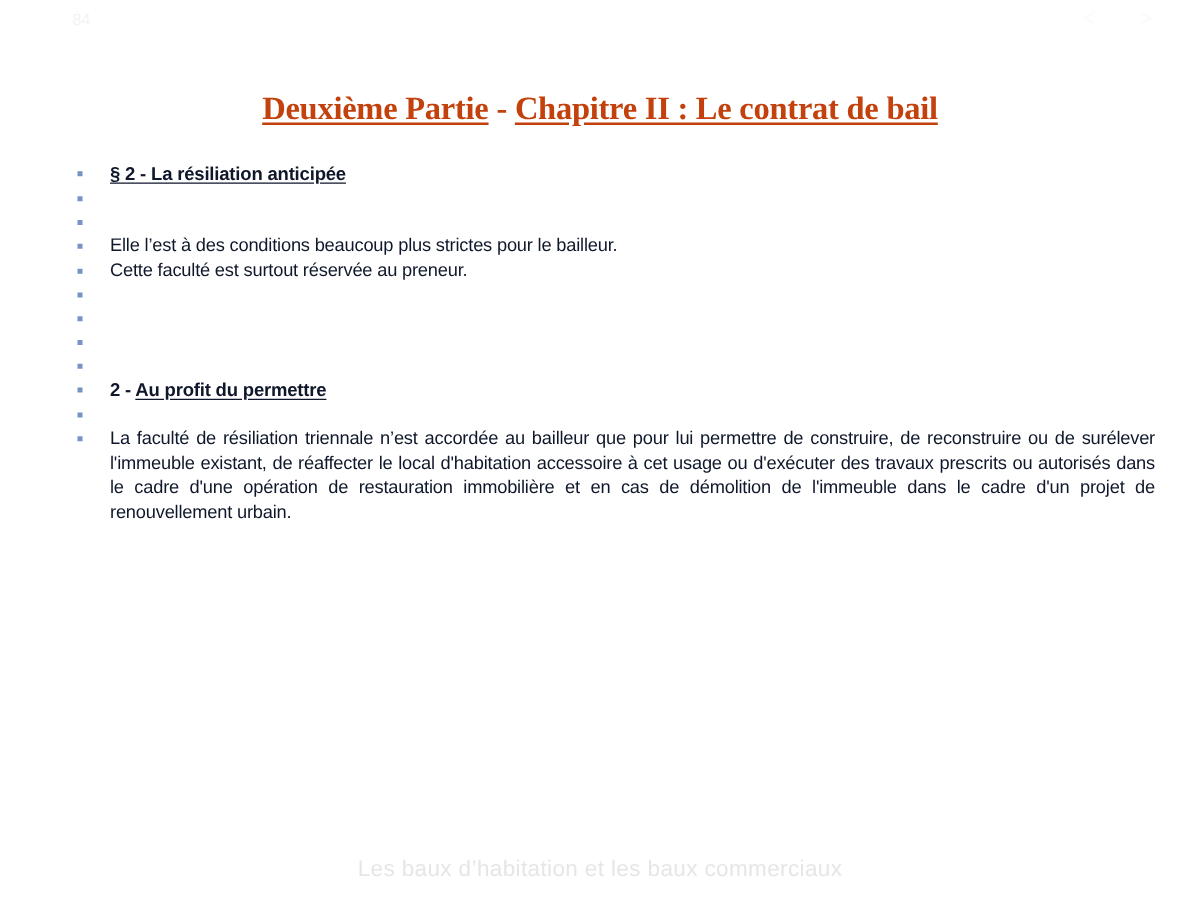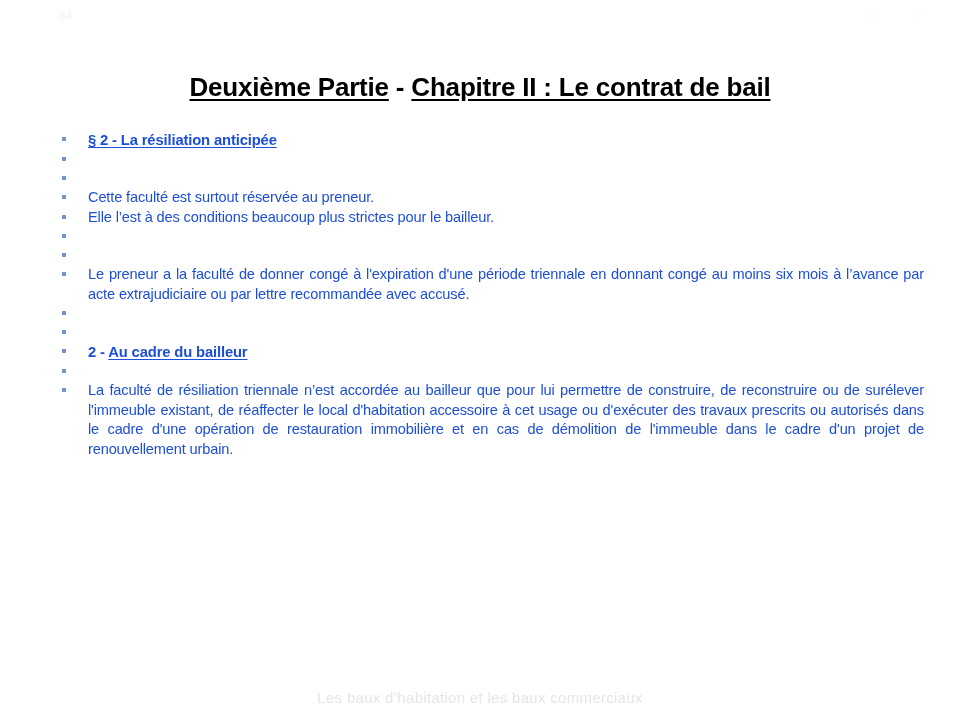--- a/index.html
+++ b/index.html
@@ -83,21 +83,21 @@
     left: 6px;
     top: 7px;
     width: 4px;
     height: 4px;
     background: #7394c4;
   }
   .row .txt {
     display: block;
     font-size: 14.6px;
     line-height: 20px;
-    color: #1d4ed8;
+    color: #0f172a;
     letter-spacing: -0.15px;
   }
   .row.blank { height: 19px; }
   .row.blank .txt { height: 19px; }
 
   .row.heading .txt { font-weight: bold; font-size: 14.8px; }
   .row.para .txt {
     text-align: justify;
     line-height: 19.5px;
   }
@@ -106,85 +106,81 @@
   
   .row { margin-bottom: 0px; }
 
   
   #footer {
     position: absolute;
     bottom: 14px;
     left: 0;
     width: 960px;
     text-align: center;
-    font-size: 15px;
+    font-size: 18px;
     color: #e6e6e6;
     font-family: "Liberation Sans", sans-serif;
     letter-spacing: 0.3px;
   }
 </style>
 </head>
 <body>
 
 <div id="slide">
 
   <div id="topbar">
     <div id="page-number">84</div>
     <div class="nav-arrow" id="nav-prev">&lt;</div>
     <div class="nav-arrow" id="nav-next">&gt;</div>
   </div>
 
-  <div id="title" style="color: #000000;">
+  <div id="title" style="color: #c2410c; font-family: Liberation Serif, serif;">
     <span class="u">Deuxième Partie</span><span class="sep"> - </span><span class="u">Chapitre II : Le contrat de bail</span>
   </div>
 
   <div id="body">
       <div class="row heading">
         <span class="bullet" style="background: rgb(115, 148, 196);"></span>
         <span class="txt"><span class="u">§  2 - La résiliation anticipée</span></span>
       </div>
       <div class="row blank">
         <span class="bullet" style="background: rgb(115, 148, 196);"></span>
         <span class="txt">&nbsp;</span>
       </div>
       <div class="row blank">
         <span class="bullet" style="background: rgb(115, 148, 196);"></span>
         <span class="txt">&nbsp;</span>
       </div>
       <div class="row para">
         <span class="bullet" style="background: rgb(115, 148, 196);"></span>
-        <span class="txt">Cette faculté est surtout réservée au preneur.</span>
+        <span class="txt">Elle l’est à des conditions beaucoup plus strictes pour le bailleur.</span>
       </div>
       <div class="row para">
         <span class="bullet" style="background: rgb(115, 148, 196);"></span>
-        <span class="txt">Elle l’est à des conditions beaucoup plus strictes pour le bailleur.</span>
+        <span class="txt">Cette faculté est surtout réservée au preneur.</span>
       </div>
       <div class="row blank">
         <span class="bullet" style="background: rgb(115, 148, 196);"></span>
         <span class="txt">&nbsp;</span>
       </div>
       <div class="row blank">
         <span class="bullet" style="background: rgb(115, 148, 196);"></span>
         <span class="txt">&nbsp;</span>
-      </div>
-      <div class="row para">
-        <span class="bullet" style="background: rgb(115, 148, 196);"></span>
-        <span class="txt">Le preneur a la faculté de donner congé à l'expiration d'une période triennale en donnant congé au moins six mois à l’avance par acte extrajudiciaire ou par lettre recommandée avec accusé.</span>
       </div>
       <div class="row blank">
         <span class="bullet" style="background: rgb(115, 148, 196);"></span>
         <span class="txt">&nbsp;</span>
       </div>
       <div class="row blank">
         <span class="bullet" style="background: rgb(115, 148, 196);"></span>
         <span class="txt">&nbsp;</span>
       </div>
       <div class="row heading">
         <span class="bullet" style="background: rgb(115, 148, 196);"></span>
-        <span class="txt"><span>2 - </span><span class="u">Au cadre du bailleur</span></span>
+        <span class="txt"><span>2 - </span><span class="u">Au profit du permettre</span></span>
       </div>
       <div class="row blank">
         <span class="bullet" style="background: rgb(115, 148, 196);"></span>
         <span class="txt">&nbsp;</span>
       </div>
       <div class="row para">
         <span class="bullet" style="background: rgb(115, 148, 196);"></span>
         <span class="txt">La faculté de résiliation triennale n’est accordée au bailleur que pour lui permettre de construire, de reconstruire ou de surélever l'immeuble existant, de réaffecter le local d'habitation accessoire à cet usage ou d'exécuter des travaux prescrits ou autorisés dans le cadre d'une opération de restauration immobilière et en cas de démolition de l'immeuble dans le cadre d'un projet de renouvellement urbain.</span>
       </div>
     </div>

